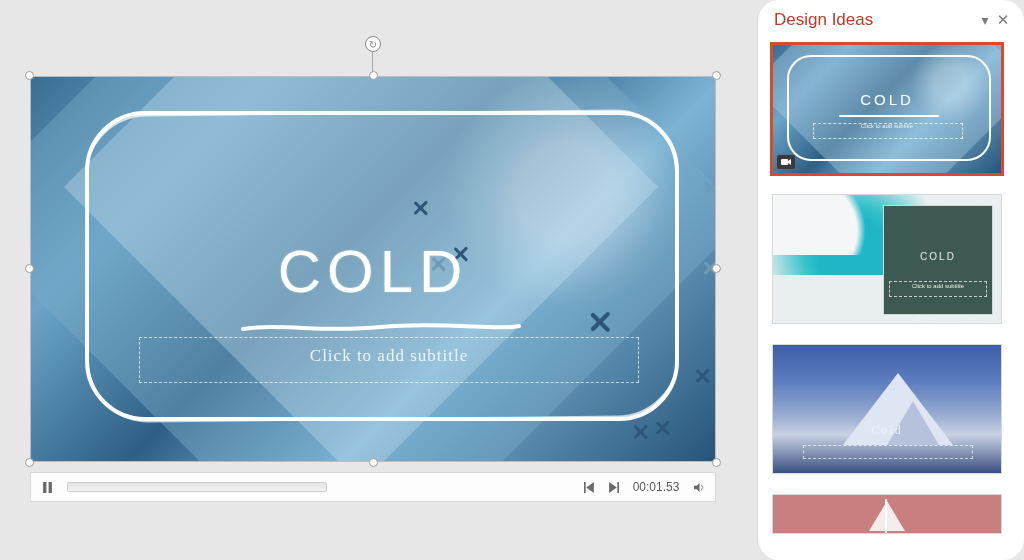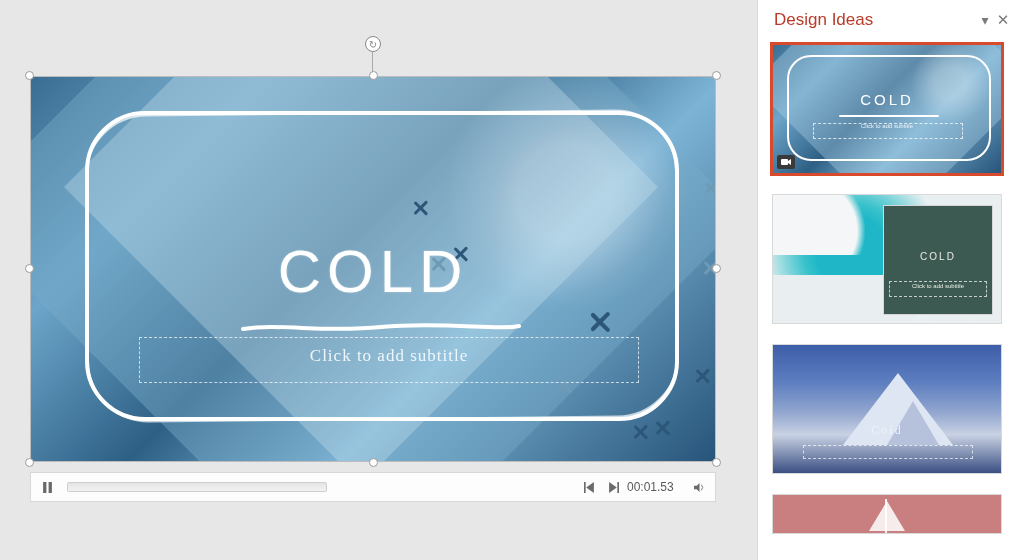--- a/index.html
+++ b/index.html
@@ -99,28 +99,28 @@
   
   .mediabar {
     position:absolute; left:30px; top:472px; width:686px; height:30px;
     background:#fdfdfd; border:1px solid #d7d7d7;
     display:flex; align-items:center; gap:4px; padding:0 6px;
     font-size:12px; color:#5a5a5a;
   }
   .mbtn { width:20px; height:20px; display:flex; align-items:center; justify-content:center; cursor:default;}
   .track { flex:0 0 260px; height:10px; background:linear-gradient(#e4e4e4,#f2f2f2); border:1px solid #cfcfcf; border-radius:2px; margin:0 6px; position:relative;}
   .spacer{flex:1;}
-  .time{width:58px; text-align:left;}
+  .time{width:58px; text-align:center;}
   svg.icon{width:11px;height:11px;fill:#6a6a6a;}
 
   
   .panel {
     width: 267px; height:100%;
     background:#fff; border-left:1px solid #d9d9d9;
-    display:flex; flex-direction:column;
+    display:flex; flex-direction:column;border-radius:21px;
   }
   .panel-head {
     display:flex; align-items:center; padding:10px 12px 8px 16px;
     color:#b93c2b; font-size:17px;
   }
   .panel-head .ptxt{flex:1;}
   .pbtn{width:18px; text-align:center; color:#7a7a7a; font-size:14px; cursor:default;}
   .pbtn.close{font-size:15px;}
   .scroll{flex:1; overflow-y:auto; padding:6px 14px 14px 14px;}
   

